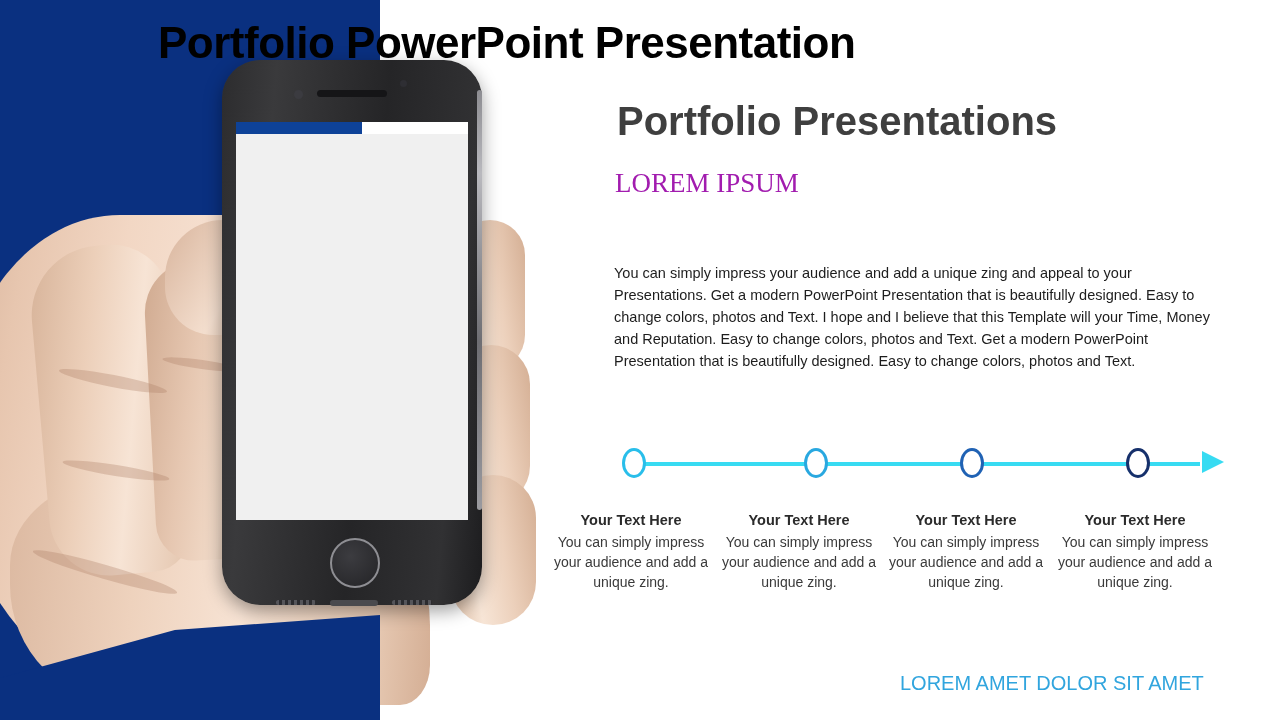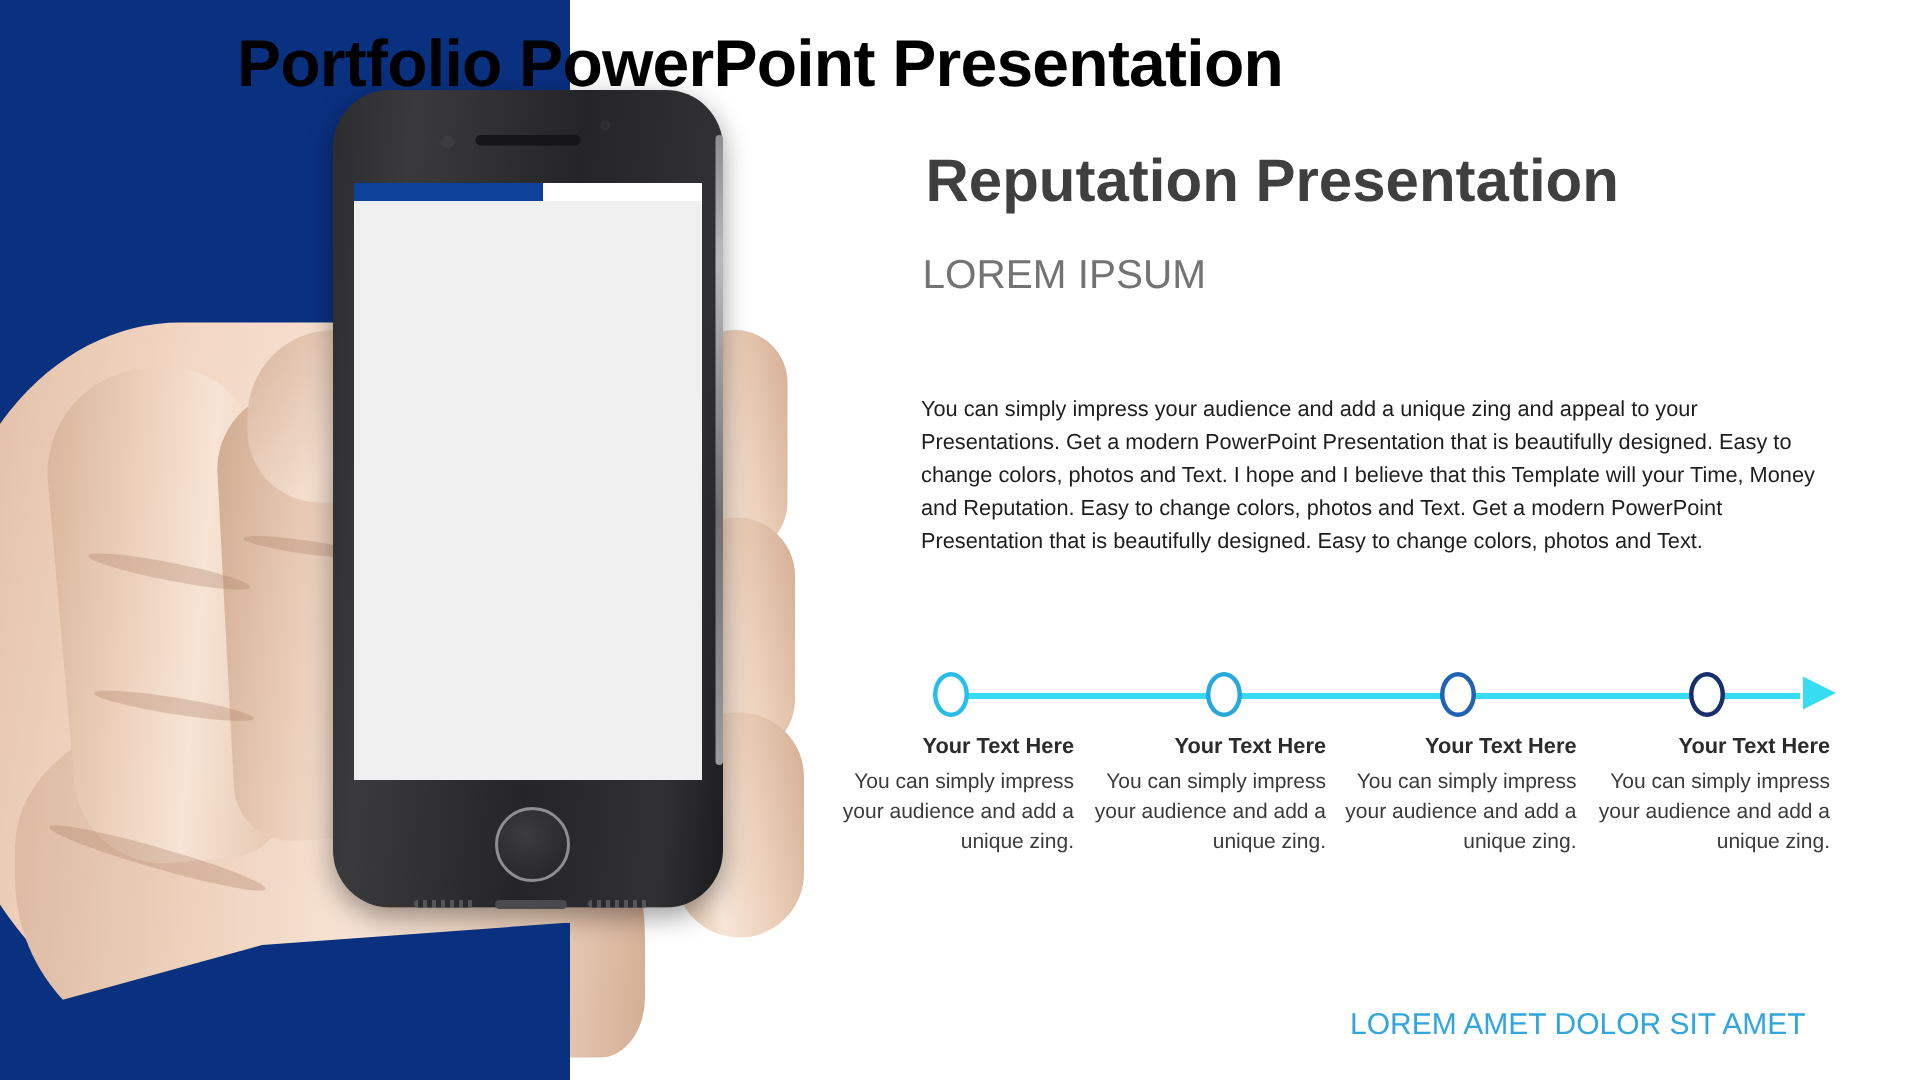--- a/index.html
+++ b/index.html
@@ -275,23 +275,23 @@
     width: 24px;
     height: 30px;
     border-radius: 50%;
     background: #ffffff;
     box-sizing: border-box;
   }
 
   
   .col {
     position: absolute;
-    top: 490px;
+    top: 512px;
     width: 170px;
-    text-align: right;
+    text-align: center;
   }
   .col-title {
     font-size: 14.5px;
     font-weight: bold;
     color: #2b2b2b;
     margin-bottom: 5px;
   }
   .col-body {
     font-size: 14px;
     color: #3a3a3a;
@@ -341,23 +341,23 @@
       <div class="bottom-port"></div>
       <div class="bottom-grill bg-left"></div>
       <div class="bottom-grill bg-right"></div>
     </div>
 
     <div class="blue-wedge" style="background: rgb(10, 48, 128);"></div>
   </div>
 
   <div class="slide-title">Portfolio PowerPoint Presentation</div>
 
-  <div class="content-title">Reputation Presentation</div>
-
-  <div class="subtitle" style="color: #737373;">
+  <div class="content-title">Portfolio Presentations</div>
+
+  <div class="subtitle" style="color: #a21caf; font-family: Liberation Serif, serif;">
     <div>LOREM IPSUM</div>
   </div>
 
   <div class="body-text">You can simply impress your audience and add a unique zing and appeal to your Presentations. Get a modern PowerPoint  Presentation that is beautifully designed. Easy to change colors, photos and Text. I hope and I believe that this Template will your Time, Money and Reputation. Easy to change colors, photos and Text. Get a modern PowerPoint  Presentation that is beautifully designed. Easy to change colors, photos and Text.</div>
 
   <div class="timeline">
     <div class="tl-line" style="background: rgb(55, 219, 242);"></div>
     <div class="tl-node" id="node0" style="left: 14px; border: 3px solid rgb(41, 190, 234);"></div>
     <div class="tl-node" id="node1" style="left: 196px; border: 3px solid rgb(41, 168, 224);"></div>
     <div class="tl-node" id="node2" style="left: 352px; border: 3px solid rgb(32, 98, 180);"></div>

